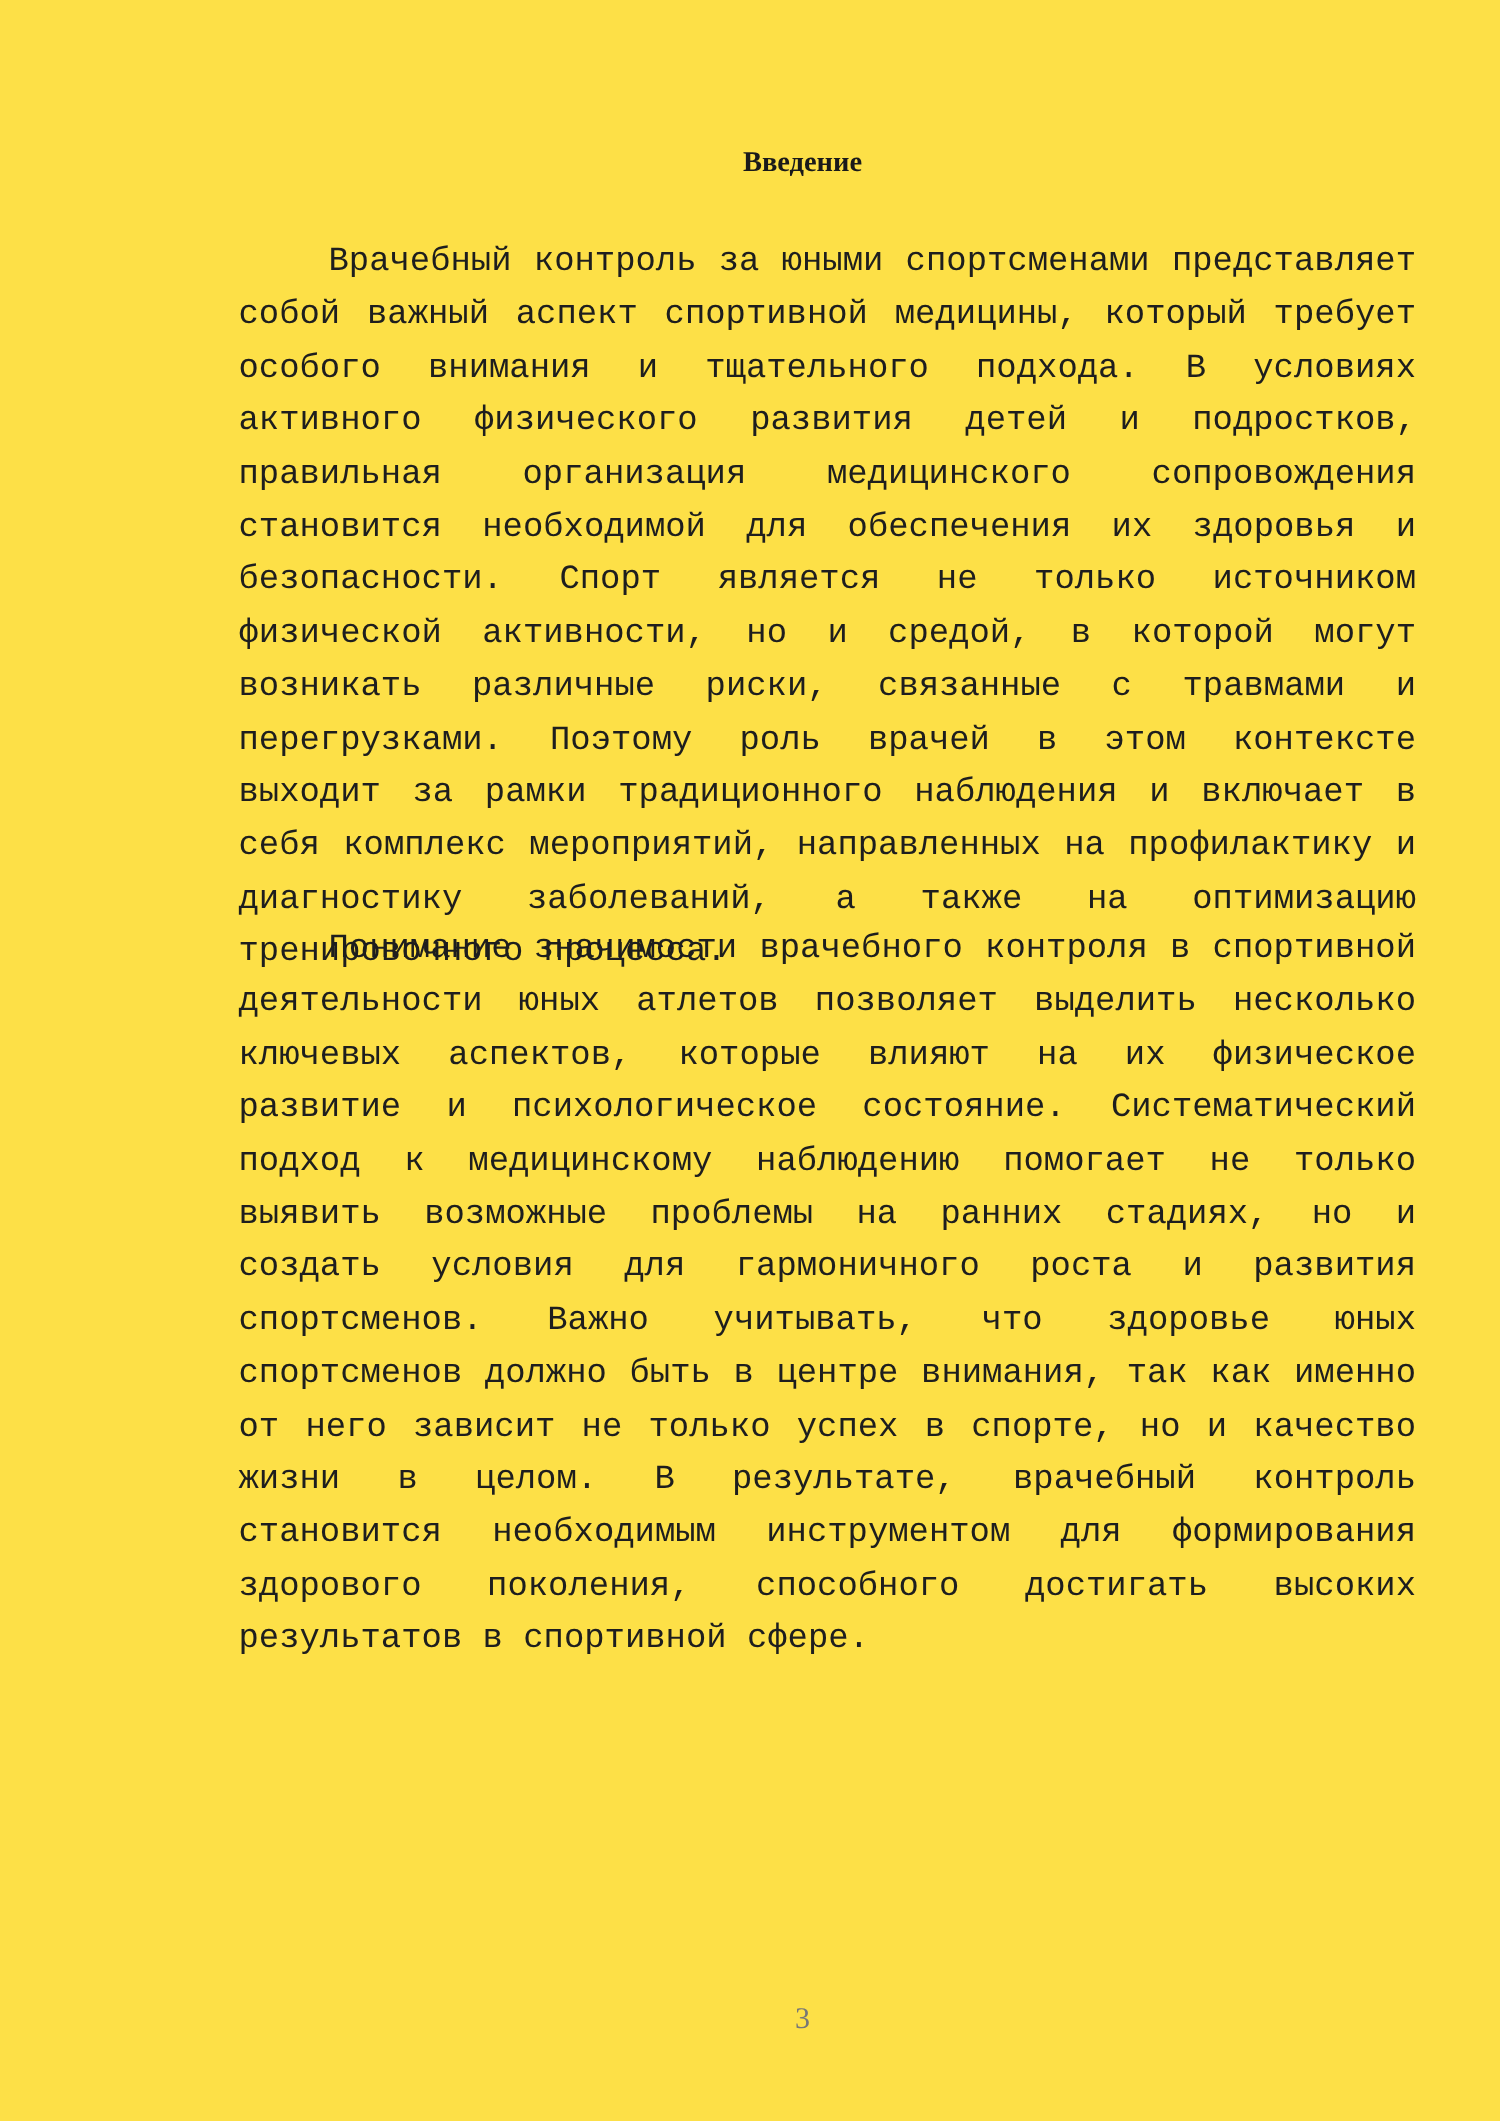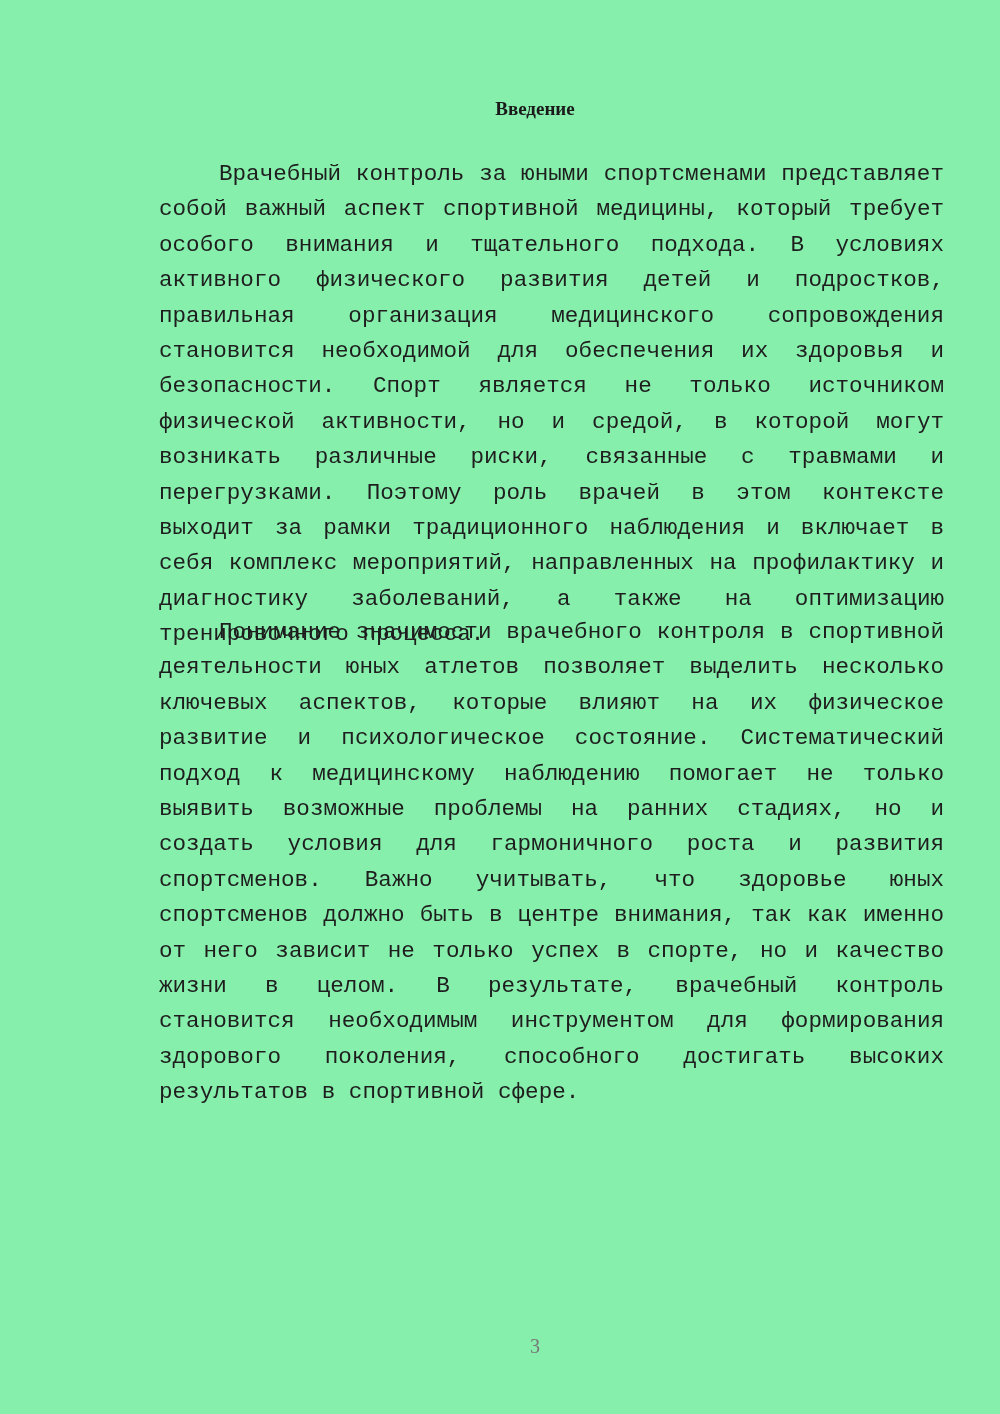--- a/index.html
+++ b/index.html
@@ -1,17 +1,17 @@
 <!DOCTYPE html>
 <html><head>
 <meta charset="utf-8">
 <style>
   html, body { margin: 0; padding: 0; background: #ffffff; }
   body { width: 1000px; height: 1414px; position: relative; overflow: hidden; }
-  .page { position: absolute; left: 0; top: 0; width: 1000px; height: 1414px; background: #86efac; }
+  .page { position: absolute; left: 0; top: 0; width: 1000px; height: 1414px; background: #fde047; }
   .title {
     position: absolute; left: 0; width: 1070px; top: 98px;
     text-align: center; font-family: "Liberation Serif", serif;
     font-weight: bold; font-size: 19px; color: #1a1a1a;
   }
   .para {
     position: absolute; left: 143px; width: 785px;
     font-family: Liberation Mono, monospace; font-size: 22.6px;
     line-height: 35.4px; color: #1e1e1e; text-align: justify;
     text-indent: 60px; margin: 16px;

